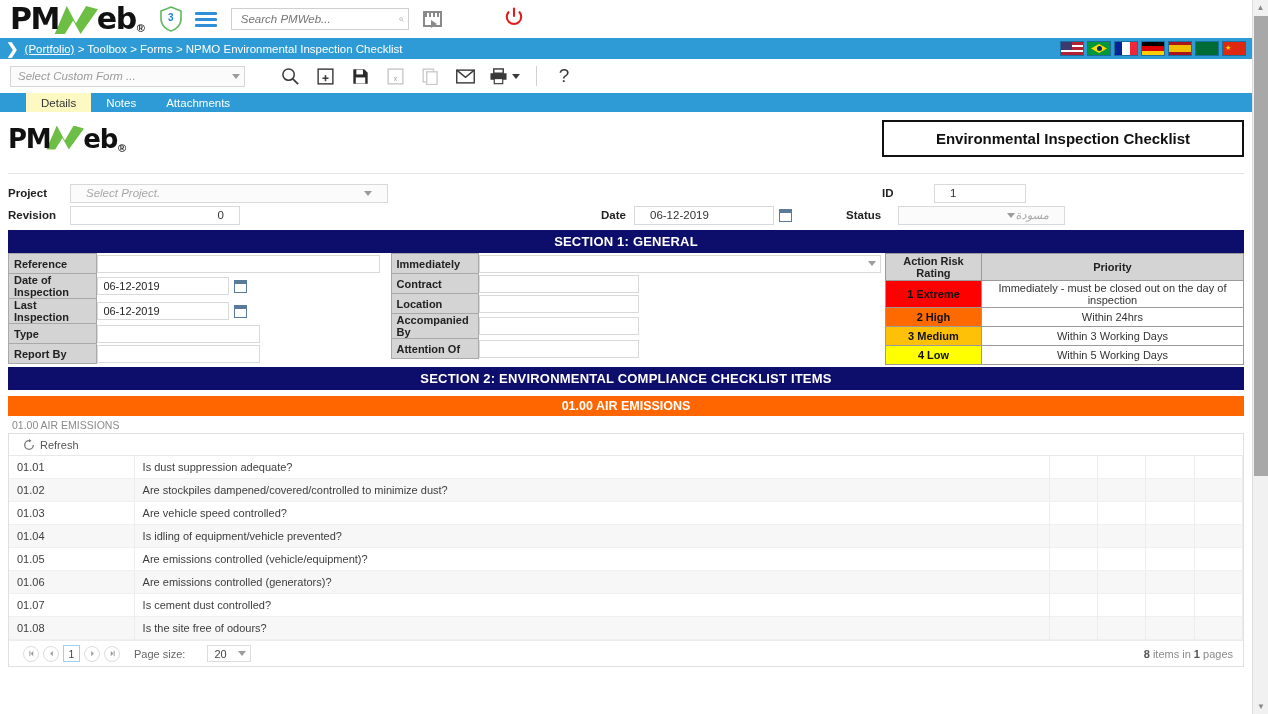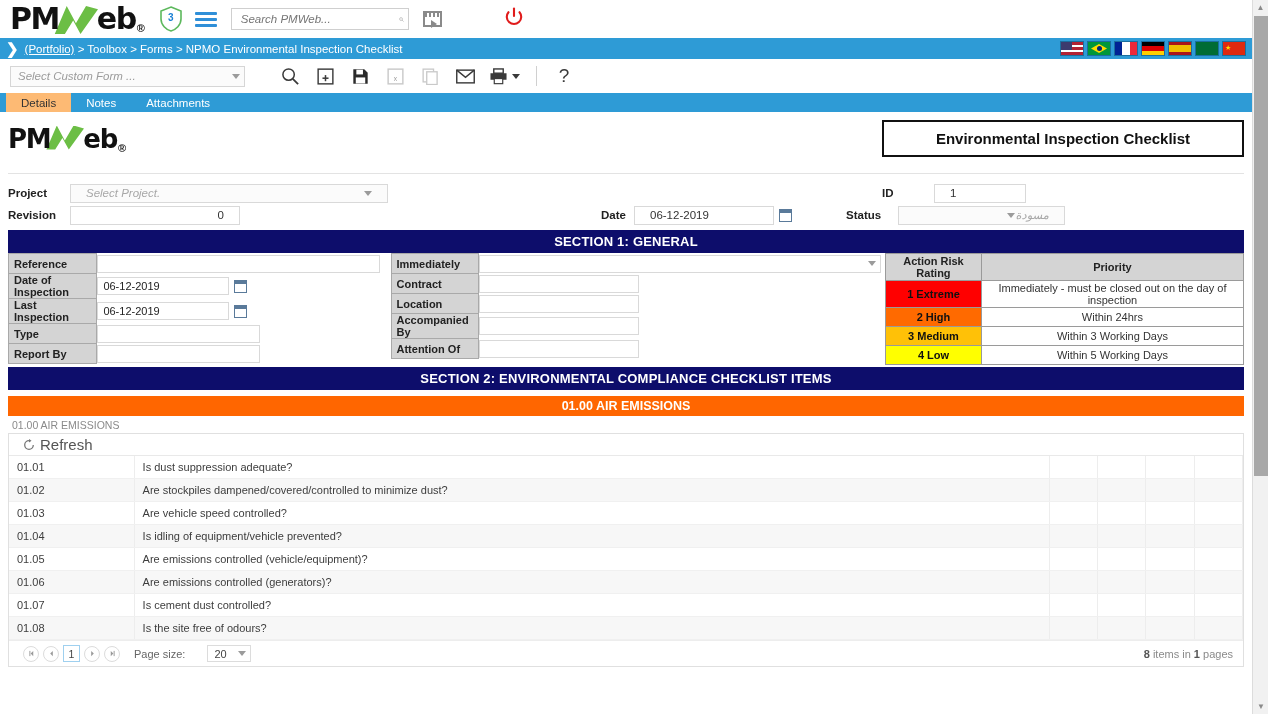--- a/index.html
+++ b/index.html
@@ -81,21 +81,21 @@
     font-size: 11.5px; font-style: italic; color: #9b9b9b;
   }
   .caret-dn { margin-left: auto; width:0; height:0; border-left:4px solid transparent; border-right:4px solid transparent; border-top:5px solid #9b9b9b; }
   .tool-icons { display: flex; align-items: center; gap: 13px; }
   .tool-ico { width: 22px; height: 22px; display: flex; align-items: center; justify-content: center; cursor: pointer; }
   .tb-sep { width:1px; height:20px; background:#d0d0d0; margin: 0 3px; }
 
   
   .tabs { height: 19px; background: #2e9bd6; display: flex; align-items: flex-end; padding-left: 6px; }
   .tab { font-size: 11.5px; color: #fff; padding: 3px 15px 3px; }
-  .tab.active { background: #fdba74; color: #333; height: 19px; display:flex; align-items:center; }
+  .tab.active { background: #fef9c3; color: #333; height: 19px; display:flex; align-items:center;margin-left:20px; }
 
   
   .doc { padding: 0 8px; background: #fff; }
   .doc-head { display: flex; align-items: center; padding: 8px 0 4px; }
   .doc-logo { position: relative; display: flex; align-items: flex-end; }
   .doc-logo .logo-text { font-size: 26px; letter-spacing: -1.3px; }
   .doc-logo .logo-swoosh { left: 36px; top: 2px; width: 40px; height: 24px; }
   .doc-title-box {
     margin-left: auto; width: 362px; height: 37px; border: 2px solid #111; background:#fff;
     display: flex; align-items: center; justify-content: center;
@@ -140,21 +140,21 @@
   .risk-cell { font-weight: bold; color: #111; }
   .risk-prio { color: #333; background:#fff; }
 
   
   .grid-wrap { border: 1px solid #e0e0e0; border-top: 0; background: #fff; margin-top: 0; }
   .grid-cap { font-size: 10.5px; color: #8a8a8a; padding: 3px 4px 2px; }
   .grid-toolbar {
     height: 22px; border-bottom: 1px solid #e9e9e9; display: flex; align-items: center;
     padding-left: 14px; background: #fff;
   }
-  .refresh-btn { display: flex; align-items: center; gap: 5px; font-size: 15px; color: #555; }
+  .refresh-btn { display: flex; align-items: center; gap: 5px; font-size: 11px; color: #555; }
   .grid-tbl { width: 100%; border-collapse: collapse; font-size: 11px; }
   .grid-tbl th {
     text-align: left; font-weight: normal; color: #8c8c8c; font-size: 11px;
     padding: 6px 8px; border-right: 1px solid #ededed; border-bottom: 1px solid #e3e3e3;
     vertical-align: top; background: #fff;
   }
   .grid-tbl td {
     padding: 5px 8px; border-right: 1px solid #ededed; border-bottom: 1px solid #f0f0f0;
     color: #3d3d3d; font-size: 11px; height: 18px;
   }

